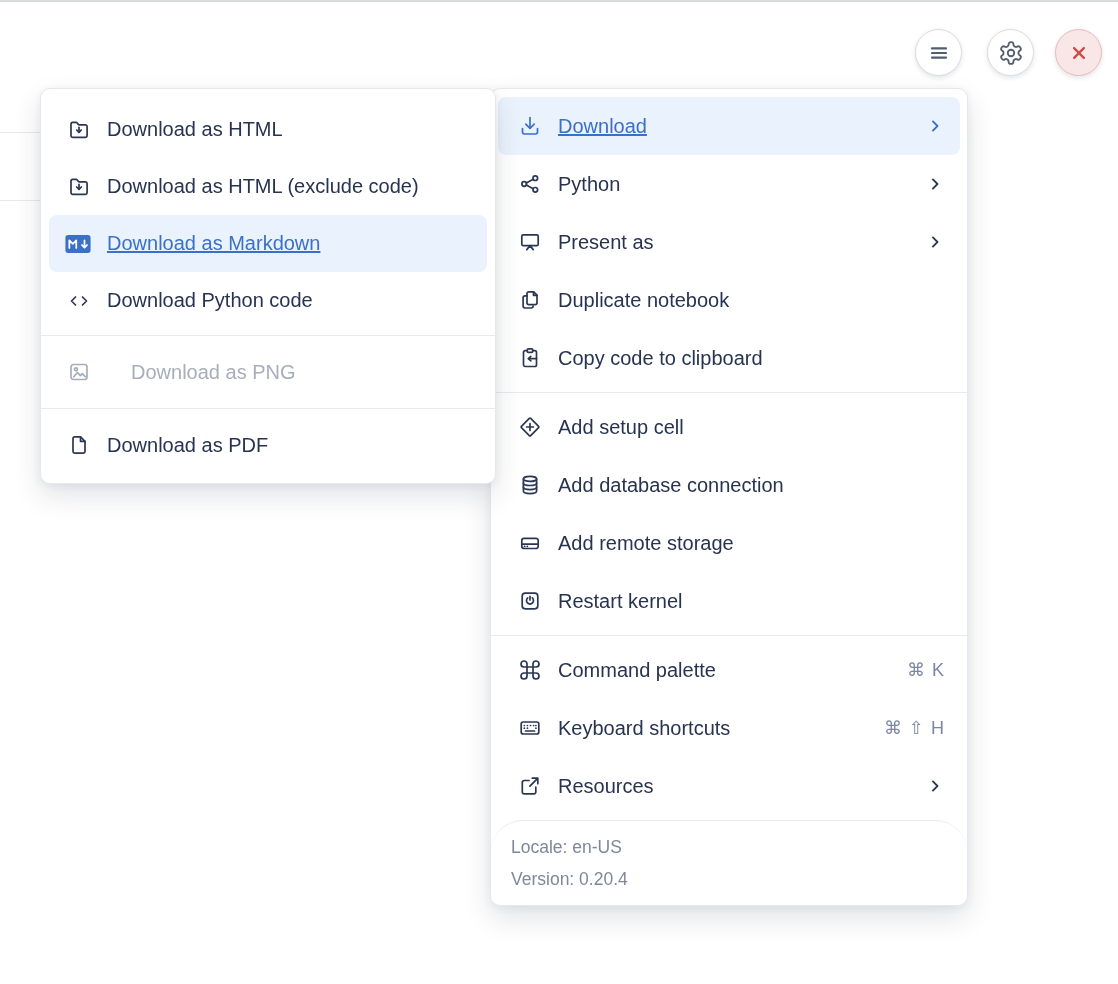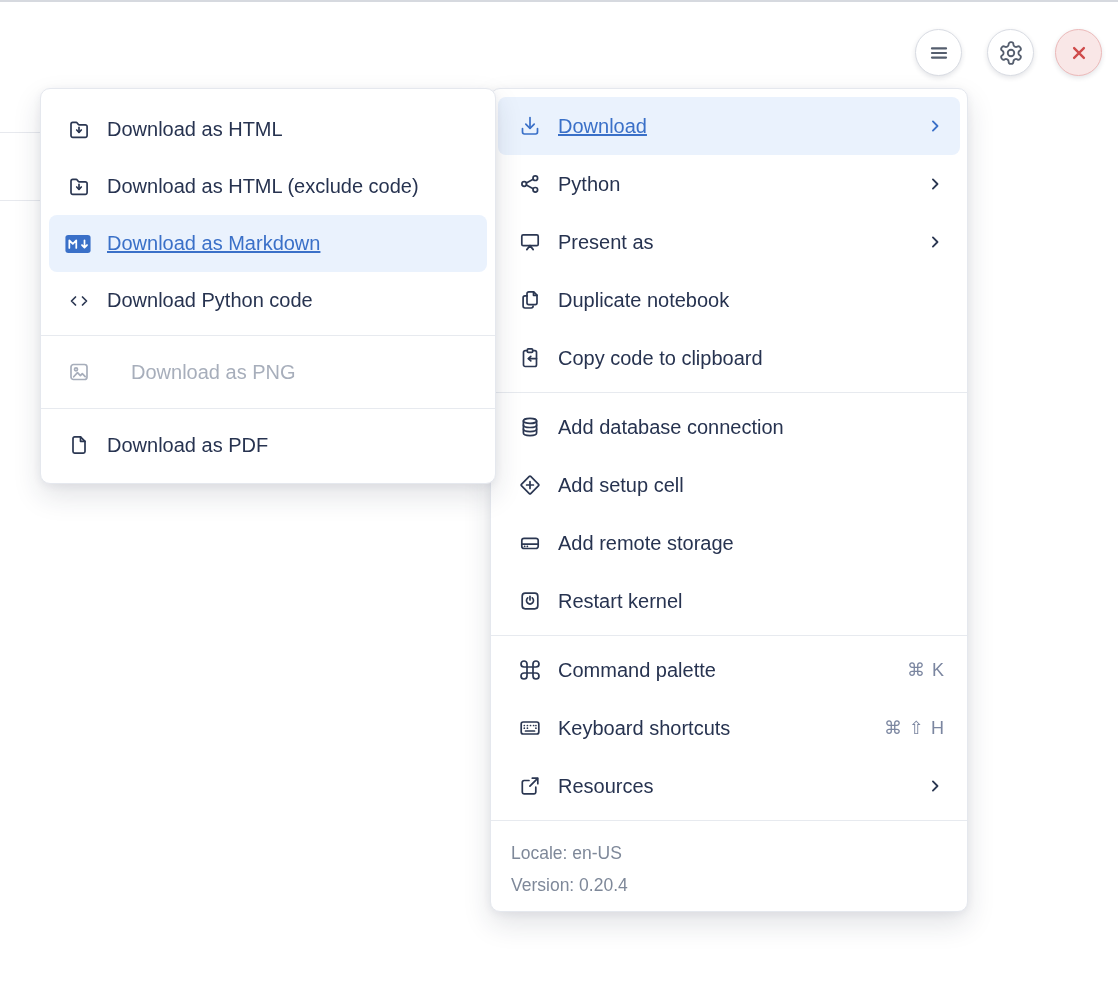--- a/index.html
+++ b/index.html
@@ -35,22 +35,22 @@
   .mi .shortcut { color:#7b86a0; font-size:18px; letter-spacing:1px; }
   .mi.active { background:#eaf2fd; color:#3a70c8;text-decoration:underline; }
   .mi.active .ic, .mi.active .chev { color:#3a70c8; }
   .mi.disabled { color:#a7aebb; cursor:default;gap:40px; }
   .mi.disabled .ic { color:#a7aebb; }
 
   hr.sep { border:none; border-top:1px solid #e7eaef; margin:6px 0; }
   .submenu hr.sep { margin:6px -8px; }
   .mainmenu hr.sep { margin:5px 0; }
 
-  .menu-footer { border-top:1px solid #e7eaef; margin-top:5px; padding:16px 20px 10px 20px;
-                 color:#7e8899; font-size:17.5px; line-height:32px; }
+  .menu-footer { border-top:1px solid #e7eaef; margin-top:5px; padding:10px 20px 10px 20px;
+                 color:#7e8899; font-size:17.5px; line-height:32px;border-radius:32px; }
 
   svg { display:block; }
 </style>
 </head>
 <body>
 
 <div class="topline"></div>
 <div class="bgline" style="top:132px"></div>
 <div class="bgline" style="top:200px"></div>
 
@@ -148,42 +148,42 @@
         </svg>
     </span>
     <span class="lbl">Copy code to clipboard</span>
   </div>
 
   <hr class="sep">
 
   <div class="mi">
     <span class="ic">
       <svg width="24" height="24" viewBox="0 0 24 24" fill="none" stroke="currentColor" stroke-width="1.7" stroke-linecap="round" stroke-linejoin="round">
+          <path d="M11.3 3.4a1 1 0 0 1 1.4 0l7.9 7.9a1 1 0 0 1 0 1.4l-7.9 7.9a1 1 0 0 1-1.4 0l-7.9-7.9a1 1 0 0 1 0-1.4Z"></path>
+          <path d="M12 8.6v6.8M8.6 12h6.8"></path>
+        </svg>
+    </span>
+    <span class="lbl">Add setup cell</span>
+  </div>
+
+  <div class="mi">
+    <span class="ic">
+      <svg width="24" height="24" viewBox="0 0 24 24" fill="none" stroke="currentColor" stroke-width="1.7" stroke-linecap="round" stroke-linejoin="round">
           <ellipse cx="12" cy="5.9" rx="6.6" ry="2.5"></ellipse>
           <path d="M5.4 5.9v12.2c0 1.4 3 2.5 6.6 2.5s6.6-1.1 6.6-2.5V5.9"></path>
           <path d="M5.4 10c0 1.4 3 2.5 6.6 2.5s6.6-1.1 6.6-2.5"></path>
           <path d="M5.4 14.1c0 1.4 3 2.5 6.6 2.5s6.6-1.1 6.6-2.5"></path>
         </svg>
     </span>
     <span class="lbl">Add database connection</span>
   </div>
 
   <div class="mi">
     <span class="ic">
       <svg width="24" height="24" viewBox="0 0 24 24" fill="none" stroke="currentColor" stroke-width="1.7" stroke-linecap="round" stroke-linejoin="round">
-          <path d="M11.3 3.4a1 1 0 0 1 1.4 0l7.9 7.9a1 1 0 0 1 0 1.4l-7.9 7.9a1 1 0 0 1-1.4 0l-7.9-7.9a1 1 0 0 1 0-1.4Z"></path>
-          <path d="M12 8.6v6.8M8.6 12h6.8"></path>
-        </svg>
-    </span>
-    <span class="lbl">Add setup cell</span>
-  </div>
-
-  <div class="mi">
-    <span class="ic">
-      <svg width="24" height="24" viewBox="0 0 24 24" fill="none" stroke="currentColor" stroke-width="1.7" stroke-linecap="round" stroke-linejoin="round">
           <path d="M3.8 9.6a2.3 2.3 0 0 1 2.3-2.3h11.8a2.3 2.3 0 0 1 2.3 2.3v5.6a2.3 2.3 0 0 1-2.3 2.3H6.1a2.3 2.3 0 0 1-2.3-2.3Z"></path>
           <path d="M3.8 13.2h16.4"></path>
           <path d="M6.6 15.4h.1M9.3 15.4h.1"></path>
         </svg>
     </span>
     <span class="lbl">Add remote storage</span>
   </div>
 
   <div class="mi">
     <span class="ic">

